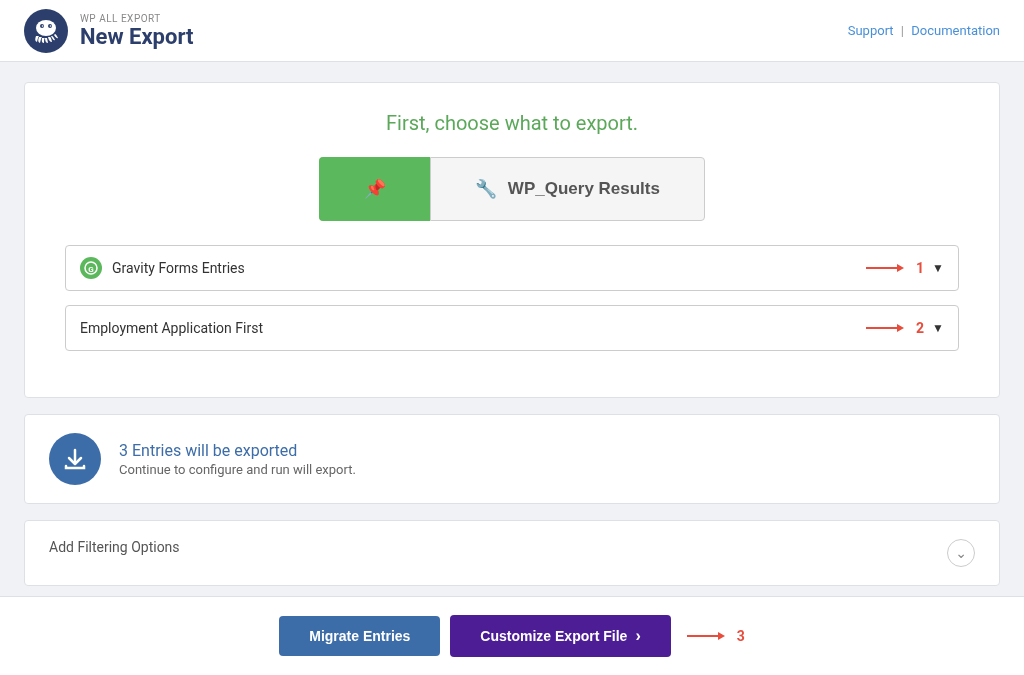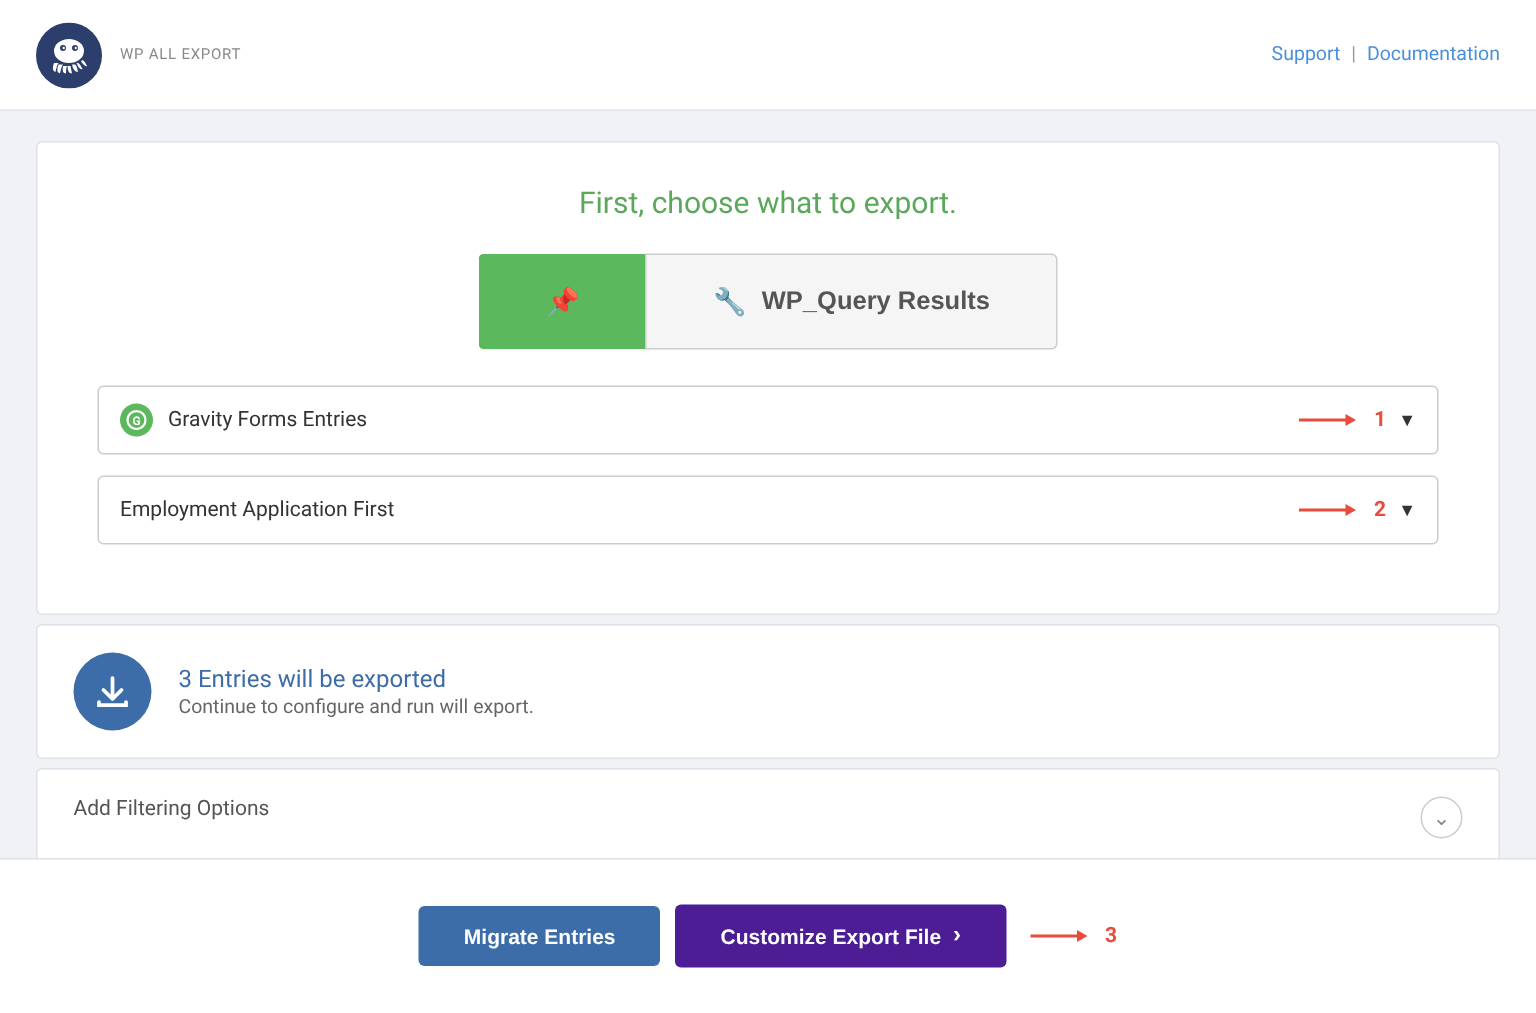--- a/index.html
+++ b/index.html
@@ -12,21 +12,21 @@
     }
 
     
     .header {
       background: #fff;
       border-bottom: 1px solid #dde1e7;
       display: flex;
       align-items: center;
       justify-content: space-between;
       padding: 10px 24px;
-      height: 74px;
+      height: 62px;
     }
     .header-left {
       display: flex;
       align-items: center;
       gap: 12px;
     }
     .logo-circle {
       width: 44px;
       height: 44px;
     }
@@ -50,21 +50,21 @@
       color: #4a90d9;
       text-decoration: none;
     }
     .header-right .sep { color: #999; margin: 0 4px; }
 
     
     .main {
       padding: 20px 24px;
       display: flex;
       flex-direction: column;
-      gap: 6px;
+      gap: 16px;
     }
 
     
     .card {
       background: #fff;
       border: 1px solid #dde1e7;
       border-radius: 4px;
     }
 
     
@@ -229,21 +229,21 @@
     }
 
     
     .footer {
       background: #fff;
       border-top: 1px solid #dde1e7;
       display: flex;
       align-items: center;
       justify-content: center;
       gap: 10px;
-      padding: 30px 24px;
+      padding: 18px 24px;
       position: fixed;
       bottom: 0;
       left: 0;
       width: 1024px;
     }
     .btn-footer {
       padding: 12px 30px;
       border-radius: 4px;
       font-size: 14px;
       font-weight: 600;
@@ -292,20 +292,21 @@
       <path d="M12 27 Q10 32 13 33 Q14 28 15 27" fill="#fff"></path>
       <path d="M15 28 Q13 33 16 34 Q17 29 18 28" fill="#fff"></path>
       <path d="M18 29 Q17 34 20 34 Q20 29 21 29" fill="#fff"></path>
       <path d="M21 29 Q21 34 24 34 Q23 29 23 29" fill="#fff"></path>
       <path d="M24 28 Q25 33 28 33 Q27 28 26 28" fill="#fff"></path>
       <path d="M27 27 Q29 32 31 31 Q29 27 28 27" fill="#fff"></path>
       <path d="M30 26 Q33 30 34 29 Q32 25 31 25" fill="#fff"></path>
     </svg>
     <div class="header-title-block">
       <div class="header-subtitle">WP ALL EXPORT</div>
+      <div class="header-title">New Export</div>
     </div>
   </div>
   <div class="header-right">
     <a href="#">Support</a>
     <span class="sep">|</span>
     <a href="#">Documentation</a>
   </div>
 </div>
 
 <div class="main">

